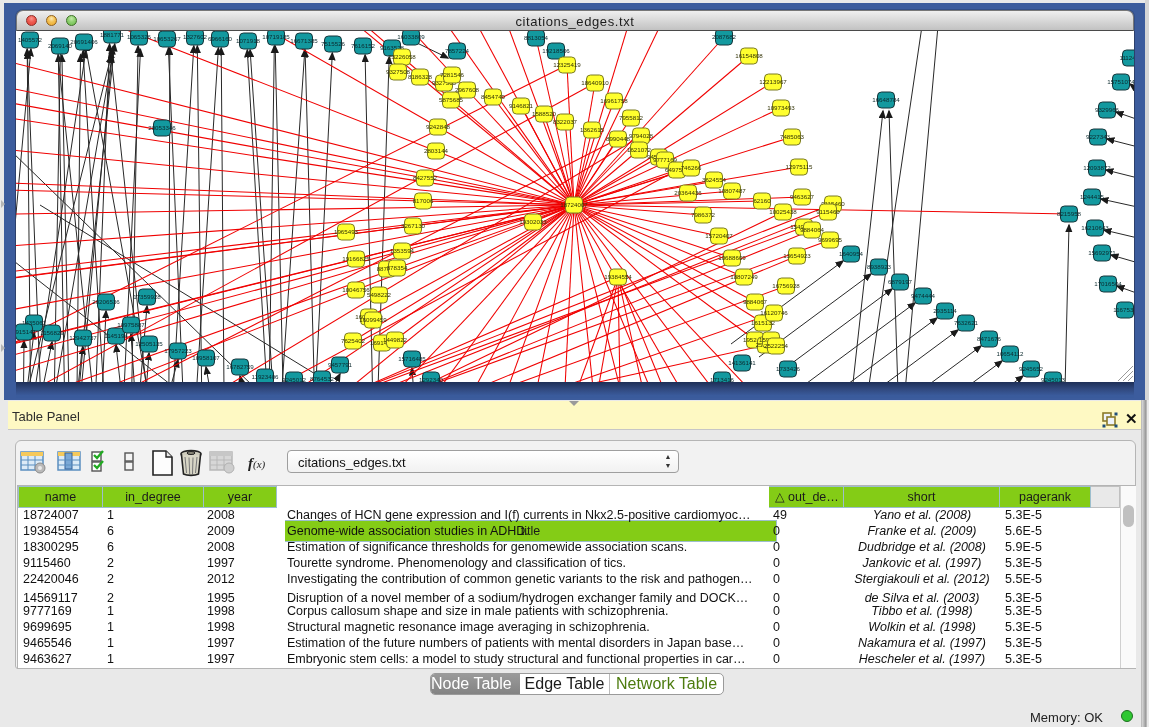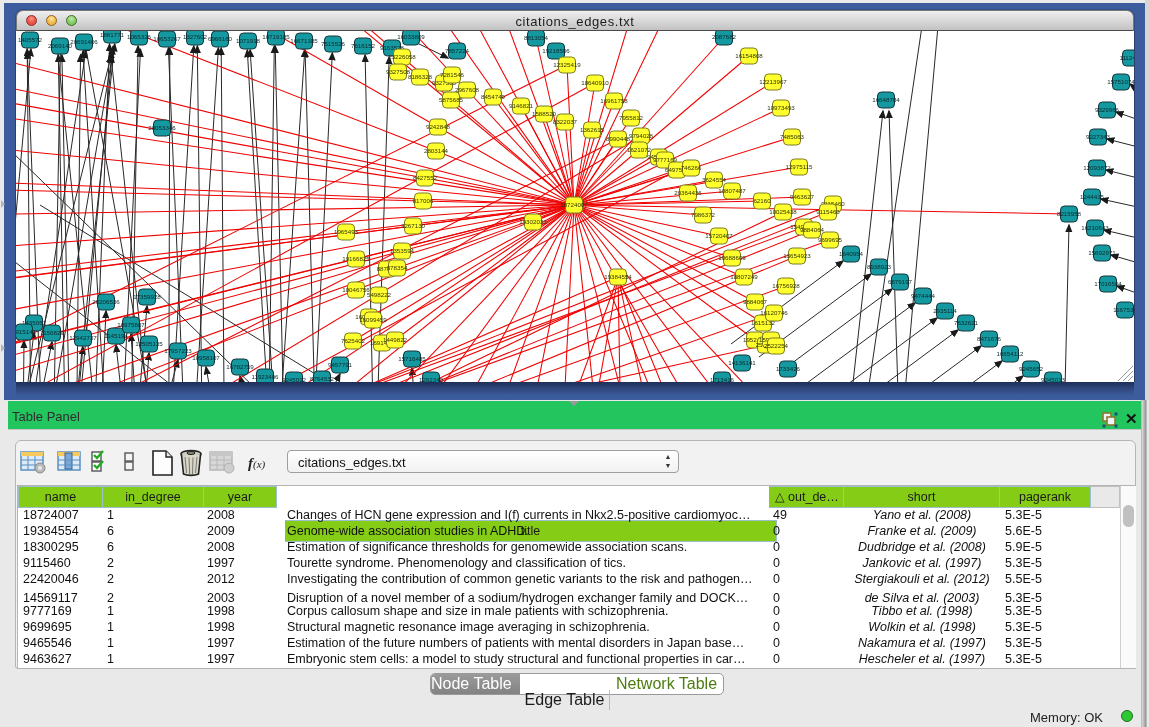--- a/index.html
+++ b/index.html
@@ -21,21 +21,21 @@
 #canvas { left:16px; top:31px; width:1118px; height:351px; background:#fff; overflow:hidden; }
 #canvL { left:15px; top:31px; width:1px; height:351px; background:#2c3f6b; }
 #canvR { left:1134px; top:31px; width:1px; height:351px; background:#2c3f6b; }
 #winshadow { left:16px; top:382px; width:1118px; height:16px;
   background:linear-gradient(#1e2f57, #31497f 45%, #3a5b9c 85%); }
 
 .chev { position:absolute; left:1px; width:0; height:0; border-top:4px solid transparent;
   border-bottom:4px solid transparent; border-left:4px solid #b5b5b5; }
 
 #panel { left:0; top:400px; width:1149px; height:327px; background:#e9e9e9; }
-#ptitle { left:8px; top:401px; width:1133px; height:29px; background:#22c55e;
+#ptitle { left:8px; top:401px; width:1133px; height:29px; background:#fef9c3;
   border-bottom:1px solid #c6c6c6; }
 #ptitle span { position:absolute; left:4px; top:8px; font-size:13px; color:#2e2e2e; }
 #toolbox { left:15px; top:440px; width:1121px; height:229px; border:1px solid #b5b5b5;
   border-radius:6px 6px 3px 3px; background:#f2f2f2; }
 #splittri { left:569px; top:401px; width:0; height:0; border-left:5px solid transparent;
   border-right:5px solid transparent; border-top:5px solid #9a9a9a; }
 #pfloat { left:1102px; top:412px; }
 #pclose { left:1125px; top:410px; font-size:15px; font-weight:bold; color:#111; }
 #dropdown { left:287px; top:450px; width:392px; height:23px; background:linear-gradient(#fff,#f1f1f1);
   border:1px solid #9e9e9e; border-radius:4px; font-size:13px; color:#111; }
@@ -60,21 +60,21 @@
 .c-name { left:5px; } .c-ind { left:89px; } .c-year { left:189px; }
 .c-title { left:269px; } .c-out { left:755px; }
 .c-short { left:826px; width:156px; text-align:center;font-style:italic; } .c-pr { left:987px; }
 #vscroll { left:1120px; top:486px; width:16px; height:182px; background:#fafafa; border-left:1px solid #d0d0d0; }
 #vthumb { left:1122.5px; top:505px; width:11px; height:22px; background:#c0c0c0; border-radius:6px; }
 
 #tabs { left:430px; top:673px; width:294px; height:22px; border:1px solid #9a9a9a;
   border-radius:5px; background:#fff; font-size:13px; }
 #tab1 { position:absolute; left:0; top:0; width:89px; height:20px; background:linear-gradient(#9a9a9a,#838383);
   border-radius:4px 0 0 4px; color:#fff; text-align:left; line-height:20px; }
-#tab2 { position:absolute; left:89px; top:0; width:90px; height:20px; color:#1b1b1b; text-align:center; line-height:20px; border-right:1px solid #bbb;margin-top:16px; }
+#tab2 { position:absolute; left:89px; top:0; width:90px; height:20px; color:#1b1b1b; text-align:center; line-height:20px; border-right:1px solid #bbb; }
 #tab3 { position:absolute; left:179px; top:0; width:113px; height:20px; color:#4d7c0f; text-align:center; line-height:20px; }
 #memory { left:1030px; top:710px; width:87px; font-size:13px; color:#222; }
 #memdot { left:1121px; top:710px; width:12px; height:12px; border-radius:50%;
   background:#2fc832; border:1px solid #1e6f20; }
 #panelscroll { left:1141px; top:400px; width:6px; height:327px; background:linear-gradient(90deg,#d9d9d9,#9d9d9d 70%,#c4c4c4); border-left:1px solid #bdbdbd; }
 </style></head>
 <body>
 <div class="abs" id="desk"></div>
 <div class="abs" id="rightstrip"></div>
 <div class="abs" id="winshadow"></div>
@@ -705,21 +705,21 @@
     <span class="c-ind">2</span>
     <span class="c-year">2012</span>
 <span class="c-title">Investigating the contribution of common genetic variants to the risk and pathogen…</span>
     <span class="c-out">0</span>
     <span class="c-short">Stergiakouli et al. (2012)</span>
 <span class="c-pr">5.5E-5</span>
   </div>
 <div class="trow" style="top:591px">
 <span class="c-name">14569117</span>
     <span class="c-ind">2</span>
-    <span class="c-year">2003</span>
+    <span class="c-year">1995</span>
 <span class="c-title">Disruption of a novel member of a sodium/hydrogen exchanger family and DOCK…</span>
     <span class="c-out">0</span>
     <span class="c-short">de Silva et al. (2003)</span>
 <span class="c-pr">5.3E-5</span>
   </div>
 <div class="trow" style="top:604.1000000000001px">
 <span class="c-name">9777169</span>
     <span class="c-ind">1</span>
     <span class="c-year">1998</span>
 <span class="c-title">Corpus callosum shape and size in male patients with schizophrenia.</span>

